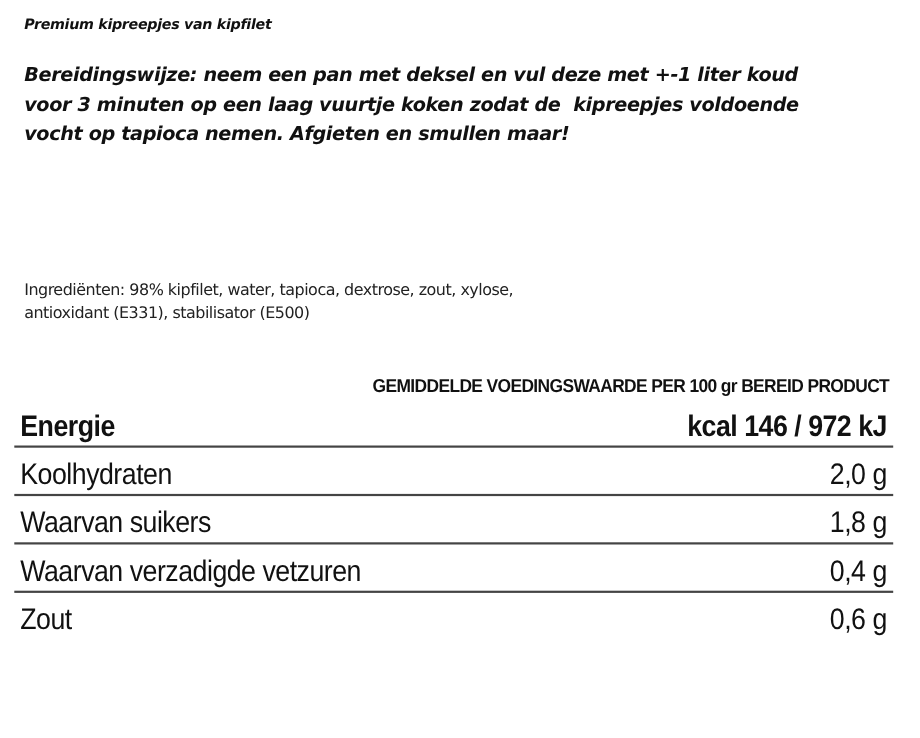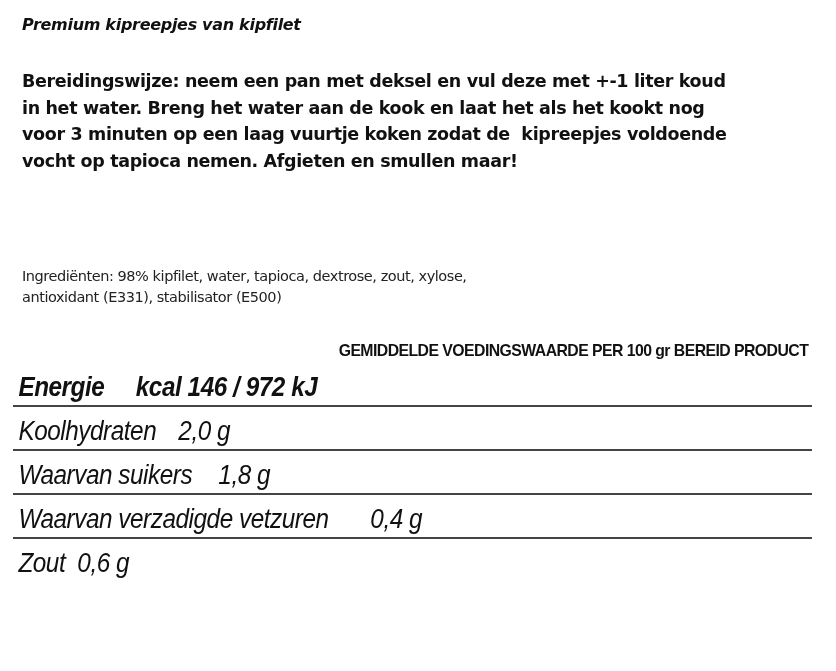--- a/index.html
+++ b/index.html
@@ -14,44 +14,45 @@
       overflow: hidden;
       color: #111111;
     }
     .product-title {
       position: absolute;
       left: 22px;
       top: 15px;
       font-family: "DejaVu Sans", sans-serif;
       font-weight: bold;
       font-style: italic;
-      font-size: 16px;
+      font-size: 13px;
       letter-spacing: -0.3px;
       margin: 0;
     }
     .preparation {
       position: absolute;
       left: 22px;
-      top: 68px;
+      top: 56px;
       width: 810px;
       font-family: "DejaVu Sans", sans-serif;
       font-weight: bold;
+      font-style: italic;
       font-size: 17.5px;
       line-height: 26.5px;
       letter-spacing: -0.35px;
       margin: 0;
     }
     .preparation .line {
       display: block;
       white-space: pre;
     }
     .ingredients {
       position: absolute;
       left: 22px;
-      top: 266px;
+      top: 254px;
       font-family: "DejaVu Sans", sans-serif;
       font-size: 14.5px;
       line-height: 21px;
       letter-spacing: -0.45px;
       color: #222222;
       margin: 0;
     }
     .ingredients .line {
       display: block;
       white-space: pre;
@@ -70,29 +71,29 @@
       letter-spacing: -0.6px;
       height: 26px;
       line-height: 26px;
       margin: 0;
       padding-right: 4px;
       transform: scaleX(0.93);
       transform-origin: right center;
     }
     .nrow {
       display: flex;
+      justify-content: space-between;
       align-items: flex-end;
       height: 42px;
       border-bottom: 2px solid #444444;
       box-sizing: content-box;
       font-family: "Liberation Sans", sans-serif;
       font-size: 27px;
       letter-spacing: -0.5px;
       line-height: 30px;
-      font-style: italic;
     }
     .nrow .label {
       padding-left: 6px;
       padding-bottom: 3px;
       transform: scaleX(0.9);
       transform-origin: left center;
       white-space: nowrap;
     }
     .nrow .value {
       padding-right: 6px;
@@ -109,21 +110,20 @@
       border-bottom: none;
     }
   </style>
 </head>
 <body>
 
 <h1 class="product-title">Premium kipreepjes van kipfilet</h1>
 
 <div class="preparation">
   <span class="line">Bereidingswijze: neem een pan met deksel en vul deze met +-1 liter koud</span>
-  <span class="line">in het water. Breng het water aan de kook en laat het als het kookt nog</span>
   <span class="line">voor 3 minuten op een laag vuurtje koken zodat de  kipreepjes voldoende</span>
   <span class="line">vocht op tapioca nemen. Afgieten en smullen maar!</span>
 </div>
 
 <div class="ingredients">
   <span class="line">Ingrediënten: 98% kipfilet, water, tapioca, dextrose, zout, xylose,</span>
   <span class="line">antioxidant (E331), stabilisator (E500)</span>
 </div>
 
 <div class="nutrition">

